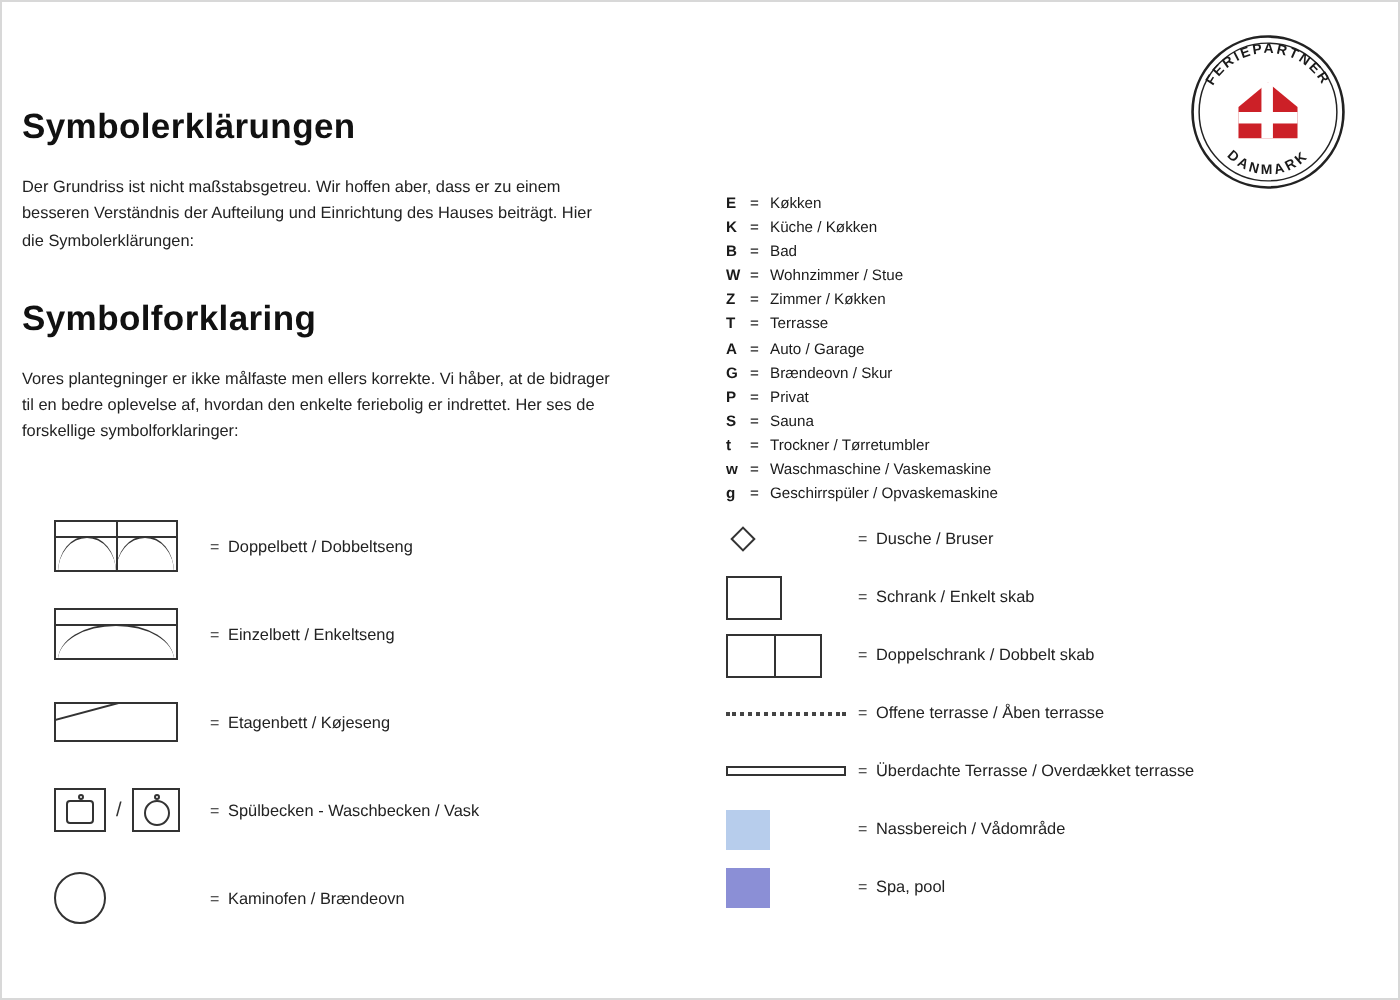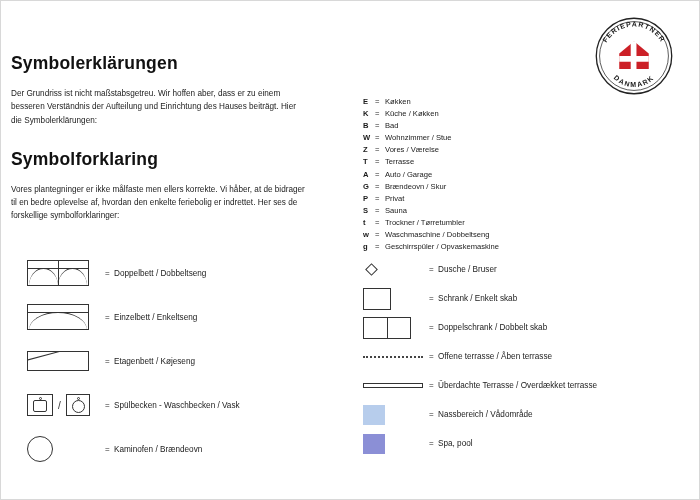--- a/index.html
+++ b/index.html
@@ -447,21 +447,21 @@
       <span class="val">Bad</span>
     </div>
     <div class="abbr-row">
       <span class="key">W</span>
       <span class="dash">=</span>
       <span class="val">Wohnzimmer / Stue</span>
     </div>
     <div class="abbr-row">
       <span class="key">Z</span>
       <span class="dash">=</span>
-      <span class="val">Vores / Værelse</span>
+      <span class="val">Zimmer / Køkken</span>
     </div>
     <div class="abbr-row">
       <span class="key">T</span>
       <span class="dash">=</span>
       <span class="val">Terrasse</span>
     </div>
     <div class="abbr-row">
       <span class="key">A</span>
       <span class="dash">=</span>
       <span class="val">Auto / Garage</span>
@@ -482,21 +482,21 @@
       <span class="val">Sauna</span>
     </div>
     <div class="abbr-row">
       <span class="key">t</span>
       <span class="dash">=</span>
       <span class="val">Trockner / Tørretumbler</span>
     </div>
     <div class="abbr-row">
       <span class="key">w</span>
       <span class="dash">=</span>
-      <span class="val">Waschmaschine / Dobbeltseng</span>
+      <span class="val">Waschmaschine / Vaskemaskine</span>
     </div>
     <div class="abbr-row">
       <span class="key">g</span>
       <span class="dash">=</span>
       <span class="val">Geschirrspüler / Opvaskemaskine</span>
     </div>
   </div>
 
   <div class="legend-right">
 

